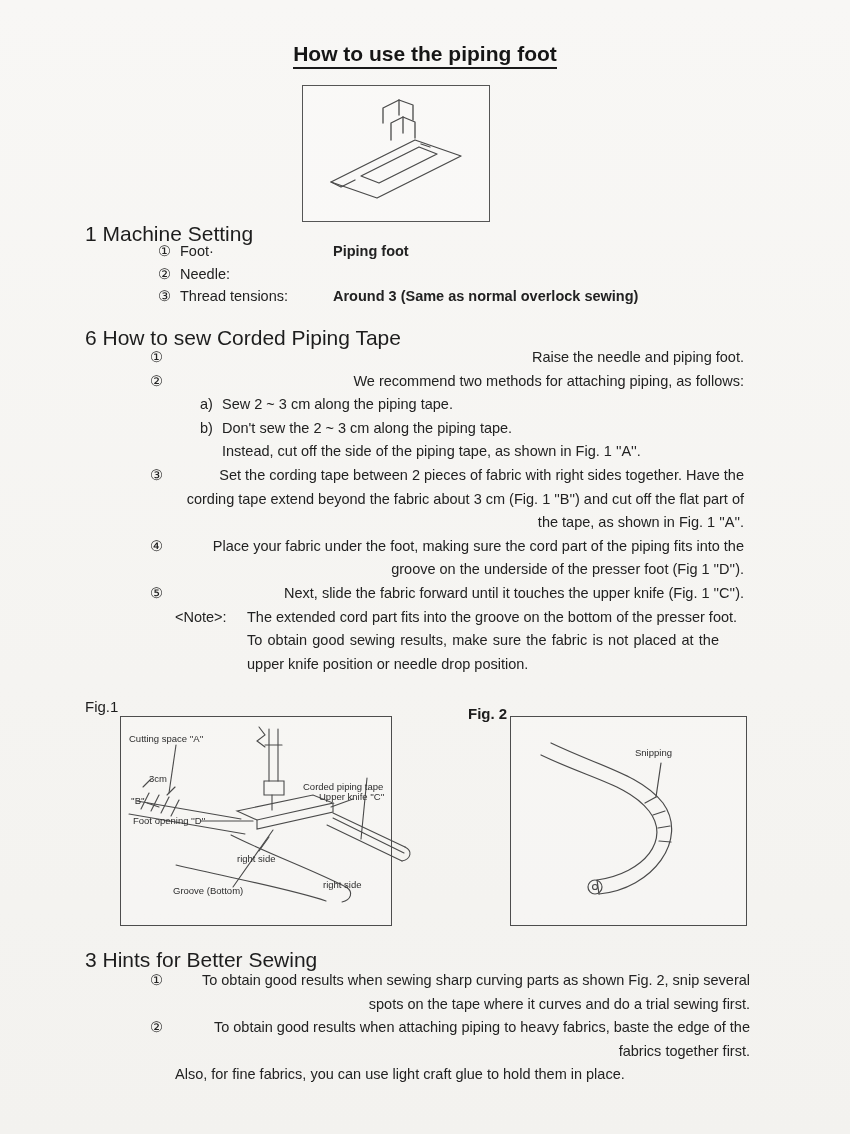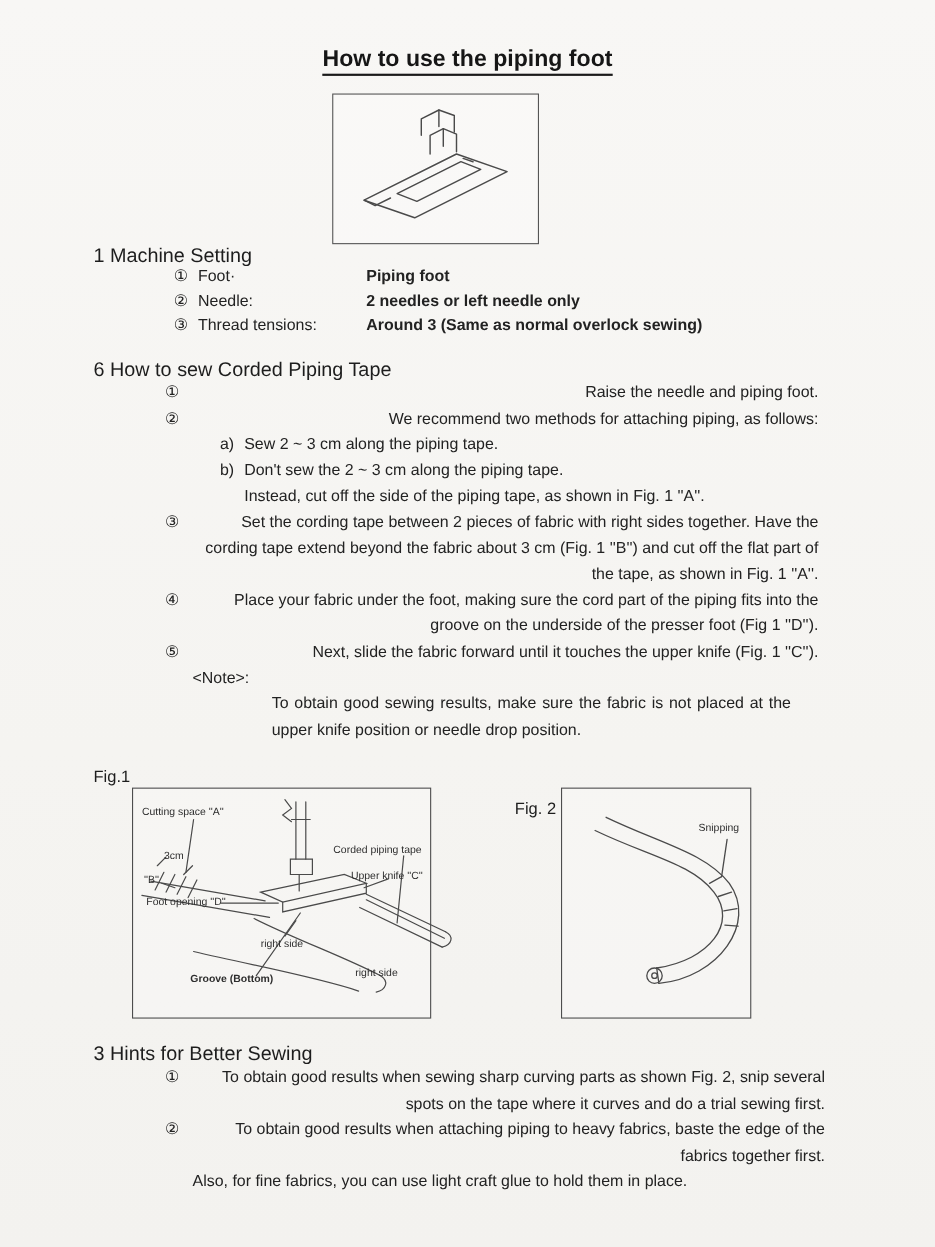--- a/index.html
+++ b/index.html
@@ -16,21 +16,21 @@
     position:absolute; top:42px; left:0; width:100%;
     text-align:center; font-size:21px; font-weight:bold; color:#161616;
   }
   .title span { border-bottom:2px solid #1a1a1a; padding-bottom:2px; }
 
   .foot-box {
     position:absolute; left:302px; top:85px; width:188px; height:137px;
     border:1px solid #555; background:rgba(255,255,255,0.25);
   }
 
-  .sec-heading { position:absolute; font-size:18px; color:#1d1d1d; }
+  .sec-heading { position:absolute; font-size:21px; color:#1d1d1d; }
   #h1 { left:85px; top:222px; }
   #h2 { left:85px; top:326px; }
   #h3 { left:85px; top:948px; }
 
   .settings { position:absolute; left:158px; top:240px; font-size:14.5px; line-height:22.5px; }
   .srow { display:flex; }
   .srow .num { flex:0 0 22px; }
   .srow .slabel { flex:0 0 153px; }
   .srow .svalue { flex:1;font-weight:bold; }
 
@@ -44,24 +44,24 @@
   .sub .sublabel { flex:0 0 22px; }
   .cont-b { margin-left:72px; }
   .noterow { display:flex; margin-left:25px; }
   .noterow .note-label { flex:0 0 72px; }
   .noterow .ntext { flex:1; text-align:justify; }
   .notepara { margin-left:97px; width:472px; text-align:justify; }
   .cont3 { margin-left:25px; }
 
   .fig-caption { position:absolute; font-size:15px; color:#1d1d1d; }
   #figcap1 { left:85px; top:698px; }
-  #figcap2 { left:468px; top:727px; }
+  #figcap2 { left:468px; top:705px;font-weight:bold; }
   .fig-box { position:absolute; top:716px; height:210px; border:1px solid #4d4d4d; background:rgba(255,255,255,0.2); }
   #figbox1 { left:120px; width:272px; }
-  #figbox2 { left:510px; width:173px; }
+  #figbox2 { left:510px; width:237px; }
   .fig-label { position:absolute; font-size:9.5px; color:#2d2d2d; white-space:nowrap; }
   svg { position:absolute; left:0; top:0; }
 </style>
 </head>
 <body>
 
 <div class="page">
 
   <h1 class="title"><span>How to use the piping foot</span></h1>
 
@@ -83,21 +83,20 @@
   <div class="sec-heading" id="h1">1 Machine Setting</div>
   <div class="settings">
     <div class="srow">
       <span class="num">①</span>
       <span class="slabel">Foot·</span>
       <span class="svalue">Piping foot</span>
     </div>
     <div class="srow">
       <span class="num">②</span>
       <span class="slabel">Needle:</span>
-      <span class="svalue">2 needles or left needle only</span>
     </div>
     <div class="srow">
       <span class="num">③</span>
       <span class="slabel">Thread tensions:</span>
       <span class="svalue">Around 3 (Same as normal overlock sewing)</span>
     </div>
   </div>
 
   <div class="sec-heading" id="h2">6 How to sew Corded Piping Tape</div>
   <div class="steps" id="steps2">
@@ -125,20 +124,21 @@
     <div class="step">
       <span class="num">④</span>
       <span class="stext">Place your fabric under the foot, making sure the cord part of the piping fits into the groove on the underside of the presser foot (Fig 1 ''D'').</span>
     </div>
     <div class="step">
       <span class="num">⑤</span>
       <span class="stext">Next, slide the fabric forward until it touches the upper knife (Fig. 1 ''C'').</span>
     </div>
     <div class="noterow">
       <span class="note-label">&lt;Note&gt;:</span>
+      <span class="ntext">The extended cord part fits into the groove on the bottom of the presser foot.</span>
     </div>
     <div class="notepara">To obtain good sewing results, make sure the fabric is not placed at the upper knife position or needle drop position.</div>
   </div>
 
   <div class="fig-caption" id="figcap1">Fig.1</div>
   <div class="fig-caption" id="figcap2">Fig. 2</div>
 
   <div class="fig-box" id="figbox1">
     <svg width="298" height="208" viewBox="0 0 298 208">
       <g fill="none" stroke="#4a4a4a" stroke-width="1.1" stroke-linecap="round">
@@ -178,25 +178,25 @@
         <path d="M246,61 L240,122"></path>
         <path d="M232,82 L210,90"></path>
         <path d="M80,104 L132,104"></path>
         <path d="M138,134 L148,120"></path>
         <path d="M112,170 L152,113"></path>
       </g>
     </svg>
     <div class="fig-label" style="left:8px; top:16px;">Cutting space ''A''</div>
     <div class="fig-label" style="left:28px; top:56px;">3cm</div>
     <div class="fig-label" style="left:10px; top:78px;">''B''</div>
-    <div class="fig-label" style="left:182px; top:50px;">Corded piping tape</div>
+    <div class="fig-label" style="left:182px; top:64px;">Corded piping tape</div>
     <div class="fig-label" style="left:198px; top:74px;">Upper knife ''C''</div>
     <div class="fig-label" style="left:12px; top:98px;">Foot opening ''D''</div>
     <div class="fig-label" style="left:116px; top:136px;">right side</div>
-    <div class="fig-label" style="left:52px; top:168px;font-weight:bold;">Groove (Bottom)</div>
+    <div class="fig-label" style="left:52px; top:168px;">Groove (Bottom)</div>
     <div class="fig-label" style="left:202px; top:162px;">right side</div>
   </div>
 
   <div class="fig-box" id="figbox2">
     <svg width="205" height="208" viewBox="0 0 205 208">
       <g fill="none" stroke="#4a4a4a" stroke-width="1.2" stroke-linecap="round">
         <path d="M30,38 C80,62 118,68 138,94 C160,122 134,156 86,163"></path>
         <path d="M40,26 C90,50 130,58 152,86 C178,122 142,172 88,177"></path>
         <path d="M86,163 L88,177"></path>
         <circle cx="84" cy="170" r="7"></circle>

